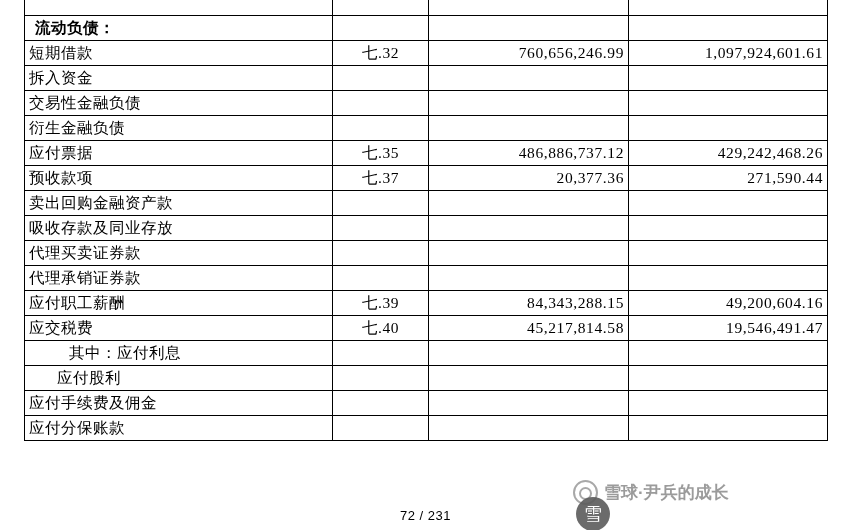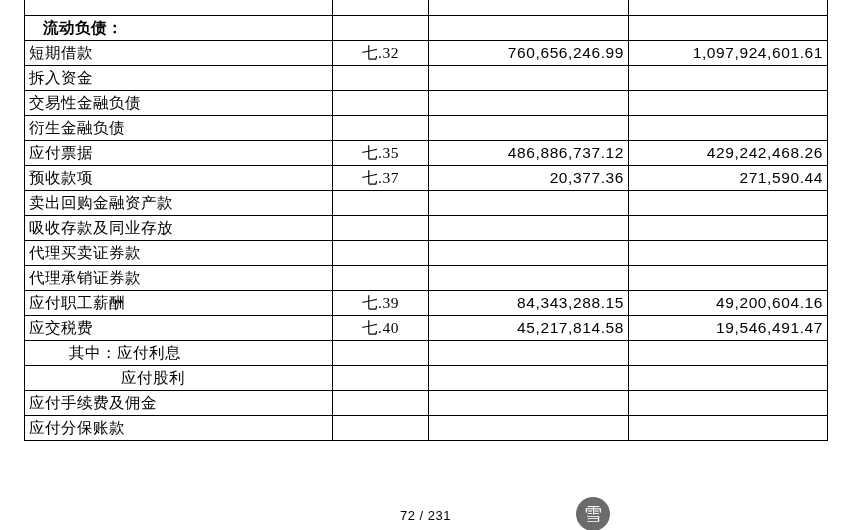--- a/index.html
+++ b/index.html
@@ -46,37 +46,37 @@
   col.c-note  { width: 96px; }
   col.c-val1  { width: 200px; }
   col.c-val2  { width: 199px; }
 
   td.item {
     text-align: left;
     padding-left: 22px;
     letter-spacing: 0.5px;
   }
   td.item.section {
-    padding-left: 18px;
+    padding-left: 10px;
     font-weight: bold;
   }
   td.item.indent2 {
     padding-left: 44px;
   }
   td.item.indent3 {
-    padding-left: 96px;
+    padding-left: 32px;
   }
   td.note {
     text-align: center;
     letter-spacing: 0.5px;
   }
   td.val {
     text-align: right;
     padding-right: 8px;
-    font-family: Liberation Sans, sans-serif;
+    font-family: Liberation Serif, serif;
     letter-spacing: 0.6px;
   }
 
   .row-clip-top td {
     height: 12px;
     padding-top: 0;
   }
 
   .footer {
     position: absolute;
@@ -258,17 +258,21 @@
         </tr>
         <tr>
           <td class="item">应付分保账款</td>
           <td class="note"></td>
           <td class="val"></td>
           <td class="val"></td>
         </tr>
       </tbody>
   </table>
 
+  <div class="watermark">
+    <span class="wm-logo"></span>
+    <span class="wm-text">雪球·尹兵的成长</span>
+  </div>
   <div class="wm-badge">雪</div>
 
   <div class="footer">72 / 231</div>
 
 </div>
 
 </body></html>

